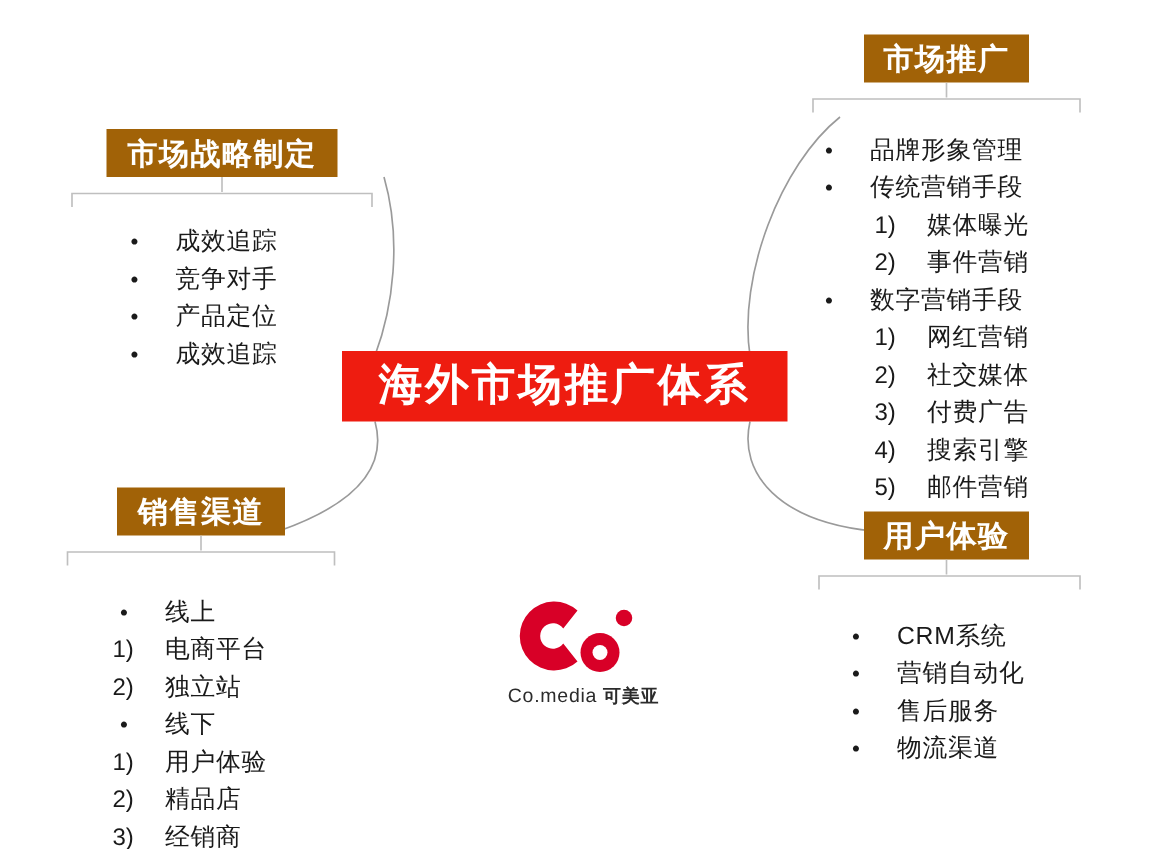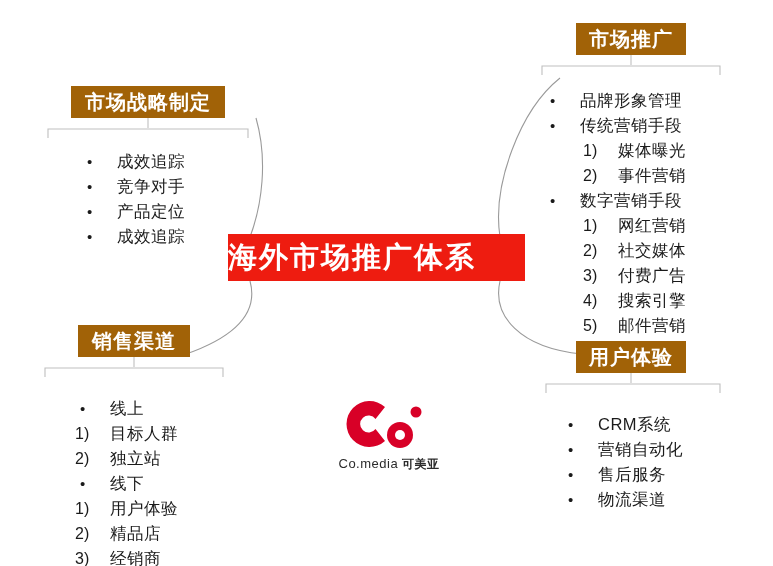--- a/index.html
+++ b/index.html
@@ -28,20 +28,21 @@
   
   .center-node {
     position: absolute;
     left: 228px;
     top: 234px;
     width: 297px;
     height: 47px;
     background: #ee1c10;
     display: flex;
     align-items: center;
+    justify-content: center;
     box-sizing: border-box;
   }
   .center-node .label {
     color: #ffffff;
     font-size: 29px;
     font-weight: bold;
     letter-spacing: 2px;
     line-height: 1;
     white-space: nowrap;
   }
@@ -230,21 +231,21 @@
     <path d="M 91 0 L 91 10" stroke="#BFBFBF" stroke-width="1.1" fill="none"></path>
     <path d="M 2 20 L 2 11 L 180 11 L 180 20" stroke="#BFBFBF" stroke-width="1.1" fill="none"></path>
   </svg>
   <div class="items" style="left:75px; top:396px;">
     <div class="row bullet">
       <span class="marker">•</span>
       <span class="txt">线上</span>
     </div>
     <div class="row num">
       <span class="marker">1)</span>
-      <span class="txt">目标人群</span>
+      <span class="txt">电商平台</span>
     </div>
     <div class="row num">
       <span class="marker">2)</span>
       <span class="txt">独立站</span>
     </div>
     <div class="row bullet">
       <span class="marker">•</span>
       <span class="txt">线下</span>
     </div>
     <div class="row num">

